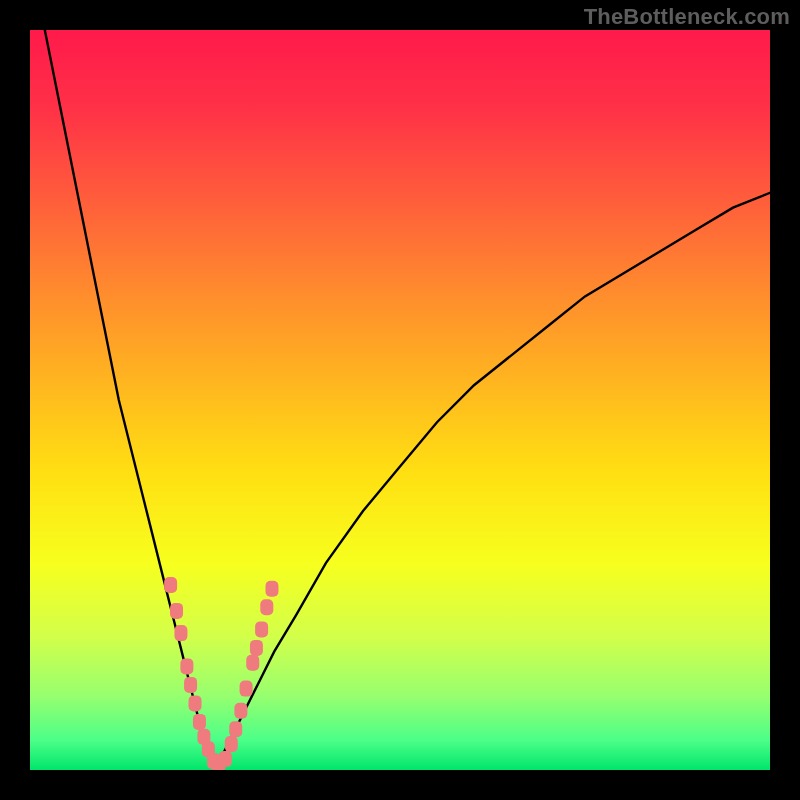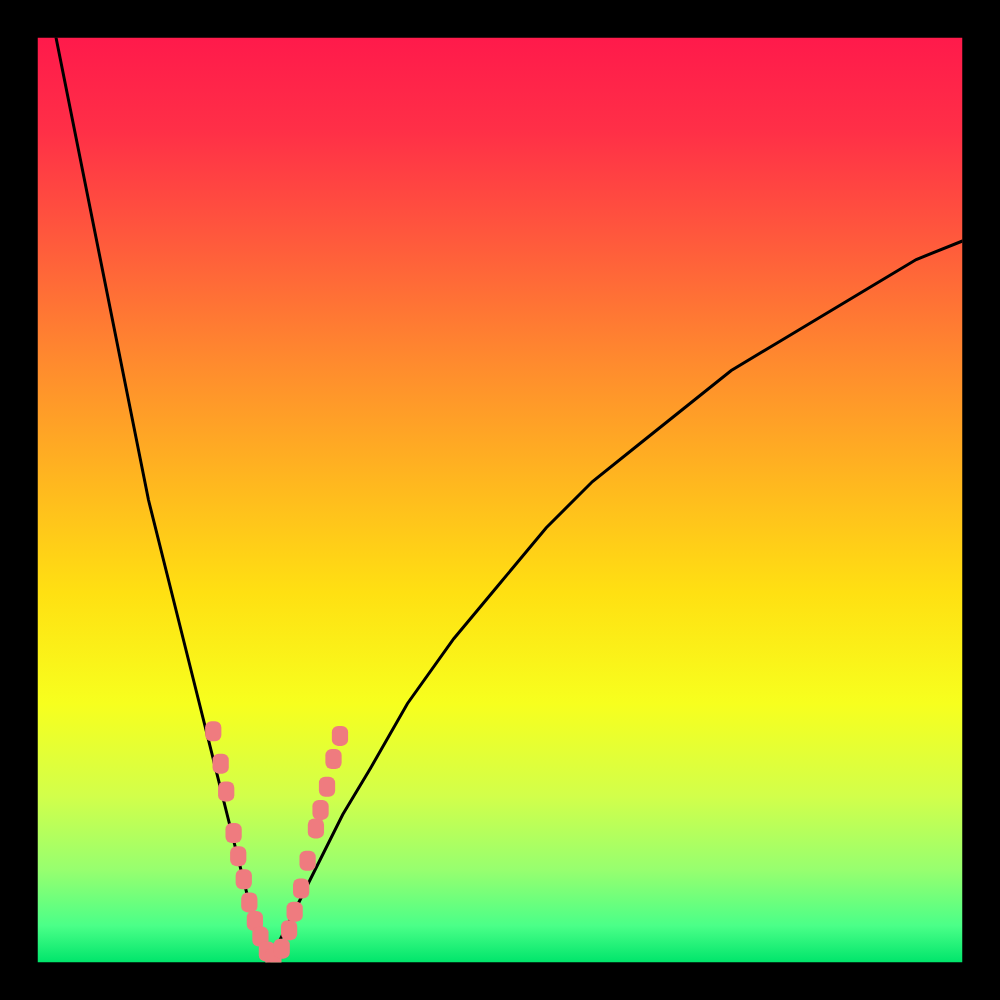--- a/index.html
+++ b/index.html
@@ -31,20 +31,21 @@
     font-size: 22px;
     font-weight: 600;
     color: #5d5d5d;
     letter-spacing: 0.2px;
   }
 </style>
 </head>
 <body>
 
 <div class="frame">
+  <div class="watermark">TheBottleneck.com</div>
 
   <svg class="plot-area" viewBox="0 0 740 740" preserveAspectRatio="none">
     <defs>
       <linearGradient id="bg-grad" x1="0" y1="0" x2="0" y2="1">
           <stop offset="0.0%" stop-color="#ff1a4b"></stop>
           <stop offset="10.0%" stop-color="#ff2f47"></stop>
           <stop offset="22.0%" stop-color="#ff5a3c"></stop>
           <stop offset="35.0%" stop-color="#ff8a2e"></stop>
           <stop offset="48.0%" stop-color="#ffb71f"></stop>
           <stop offset="60.0%" stop-color="#ffe012"></stop>

